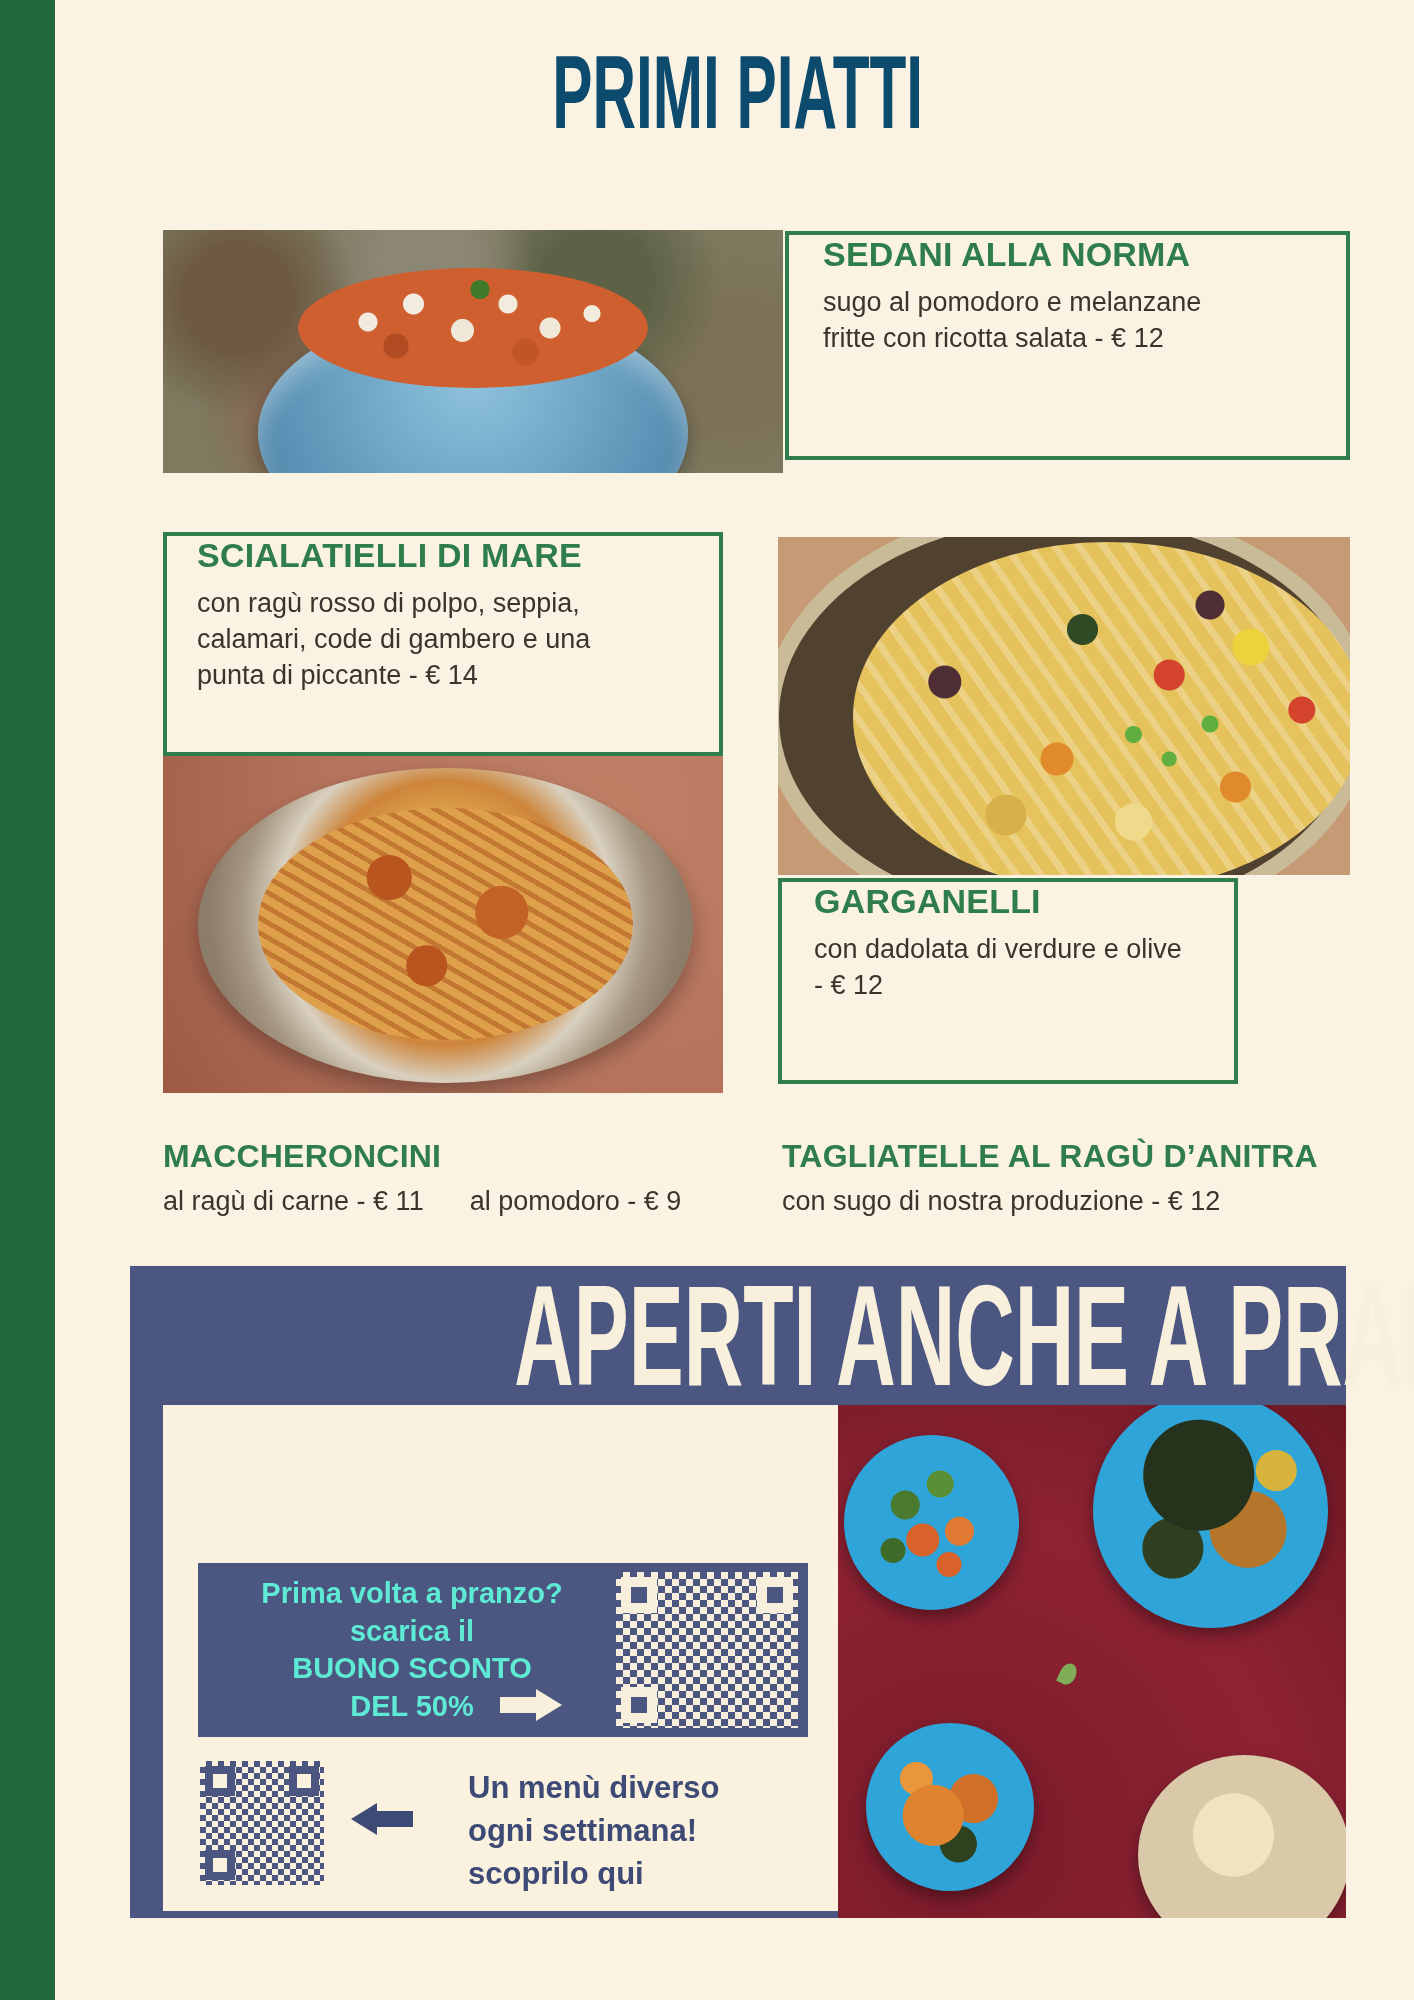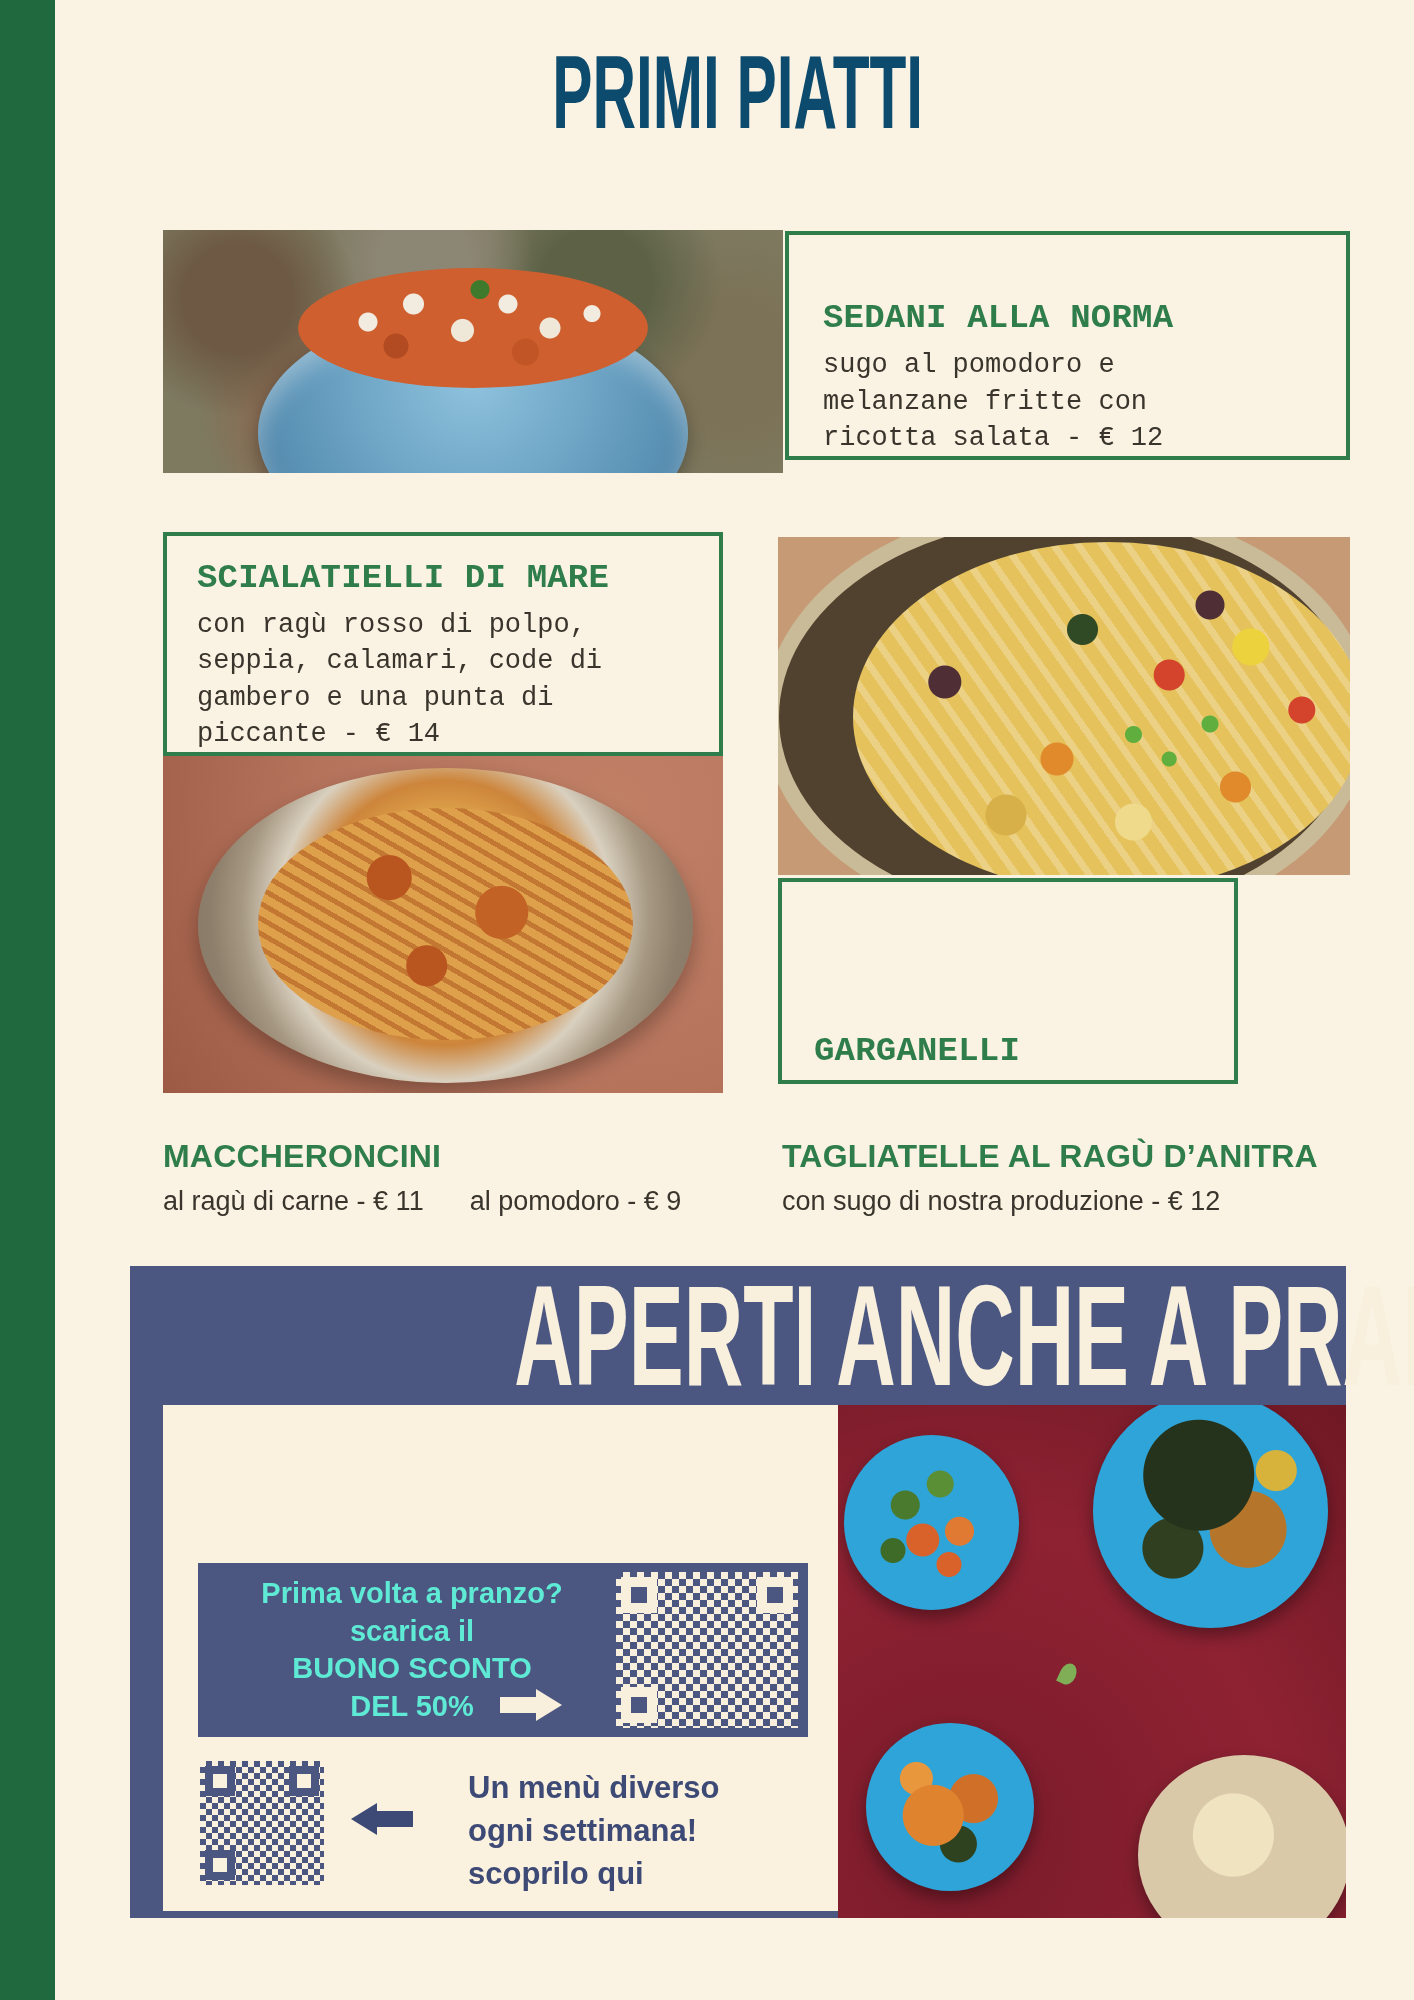--- a/index.html
+++ b/index.html
@@ -10,21 +10,21 @@
     color:#3a352c;
   }
   .abs{position:absolute;}
   
   .stripe{left:0;top:0;width:55px;height:2000px;background:#20693e;}
   
   .cond{display:inline-block;transform:scaleX(0.58);transform-origin:center;white-space:nowrap;letter-spacing:0;}
   .page-title{left:130px;top:38px;width:1216px;text-align:center;
     font-size:104px;font-weight:700;color:#0c4a6e;line-height:1.05;}
   
-  .dish-box{border:4px solid #2e7d4a;box-sizing:border-box;display:flex;flex-direction:column;justify-content:flex-end;font-family:Liberation Mono, monospace;}
+  .dish-box{border:4px solid #2e7d4a;box-sizing:border-box;display:flex;flex-direction:column;justify-content:flex-start;}
   .dish-name{font-size:34px;font-weight:700;color:#2e7d4a;letter-spacing:.2px;margin:0 0 10px 0;}
   .dish-desc{font-size:27px;line-height:1.34;color:#3a352c;margin:0;}
   .box-sedani{left:785px;top:231px;width:565px;height:229px;padding-left:34px;}
   .box-sedani .dish-desc{max-width:400px;}
   .box-scialatielli{left:163px;top:532px;width:560px;height:224px;padding-left:30px;}
   .box-scialatielli .dish-desc{max-width:455px;}
   .box-garganelli{left:778px;top:878px;width:460px;height:206px;padding-left:32px;}
   .box-garganelli .dish-desc{max-width:370px;}
   
   .listing .dish-name{font-size:32px;margin:0 0 8px 0;}
@@ -182,20 +182,21 @@
   <div class="abs macc-bowl"></div>
   <div class="abs macc-pasta"></div>
 </div>
 
 <div class="abs photo photo-garganelli">
   <div class="abs garg-bowl"></div>
   <div class="abs garg-pasta"></div>
 </div>
 <div class="abs dish-box box-garganelli">
   <h2 class="dish-name">GARGANELLI</h2>
+  <p class="dish-desc">con dadolata di verdure e olive - € 12</p>
 </div>
 
 <div class="abs listing listing-macc">
   <h3 class="dish-name">MACCHERONCINI</h3>
   <p class="dish-desc variants"><span>al ragù di carne - € 11</span><span>al pomodoro - € 9</span></p>
 </div>
 <div class="abs listing listing-tagl">
   <h3 class="dish-name">TAGLIATELLE AL RAGÙ D’ANITRA</h3>
   <p class="dish-desc">con sugo di nostra produzione - € 12</p>
 </div>

